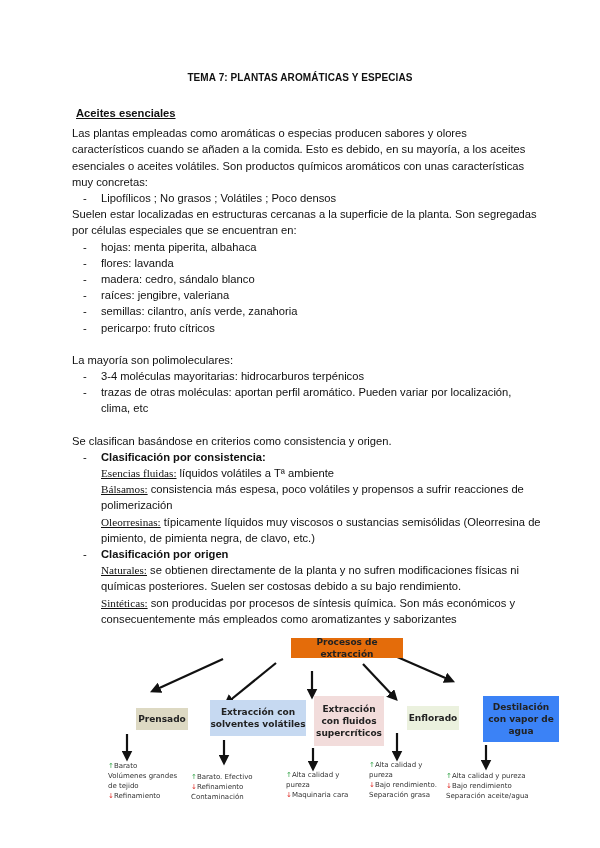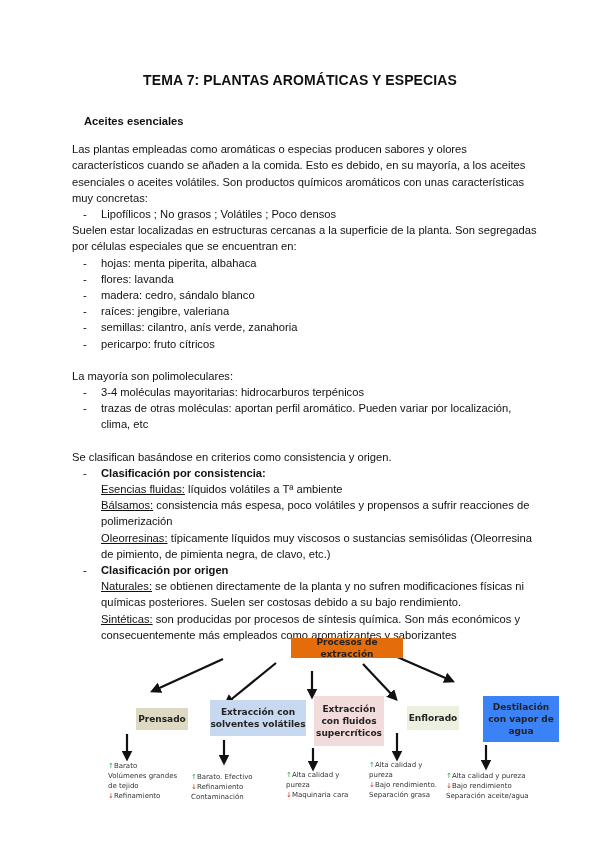--- a/index.html
+++ b/index.html
@@ -1,29 +1,29 @@
 <!DOCTYPE html>
 <html><head>
   <meta charset="utf-8">
   <style>
     html, body { margin: 0; padding: 0; background: #ffffff; }
     body { width: 600px; height: 848px; position: relative; overflow: hidden;
            font-family: "Liberation Sans", sans-serif; color: #111; }
     .page { position: absolute; left: 0; top: 0; width: 600px; height: 848px; }
     .title { position: absolute; top: 72px; left: 0; width: 600px; text-align: center;
-             font-weight: bold; font-size: 14px; letter-spacing: 0.1px; }
+             font-weight: bold; font-size: 10px; letter-spacing: 0.1px; }
     .body-text { position: absolute; left: 72px; width: 470px; font-size: 11.2px; line-height: 16.2px; }
-    .section-head { font-weight: bold; margin: 12px; }
+    .section-head { font-weight: bold; text-decoration: underline; margin: 4px; }
     p { margin: 0; }
     .dash-list { list-style: none; margin: 0; padding: 0; }
     .dash-list li { position: relative; padding-left: 29px; }
     .dash-list li::before { content: "-"; position: absolute; left: 11px; }
     .gap { height: 16px; }
     .bold { font-weight: bold; }
-    .u { text-decoration: underline; }
+    .u { text-decoration: underline; font-family: Liberation Serif, serif; }
 
     
     .diagram { position: absolute; left: 0; top: 630px; width: 600px; height: 200px; }
     .box { position: absolute; font-family: "DejaVu Sans", sans-serif; font-weight: bold;
            font-size: 9px; text-align: center; color: #222; display: flex; align-items: center;
            justify-content: center; line-height: 12px; margin-left: 35px; }
     .note { position: absolute; font-family: "DejaVu Sans", sans-serif; font-size: 7px;
             line-height: 10px; color: #333; }
     .up { color: #2ea043; }
     .down { color: #e0322b; }

